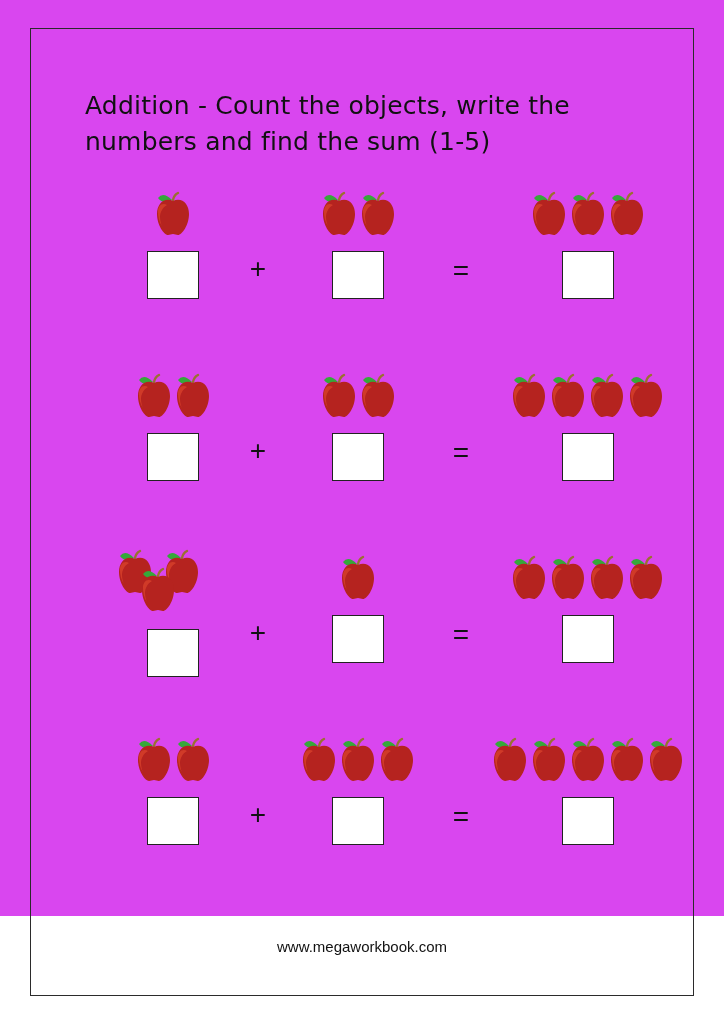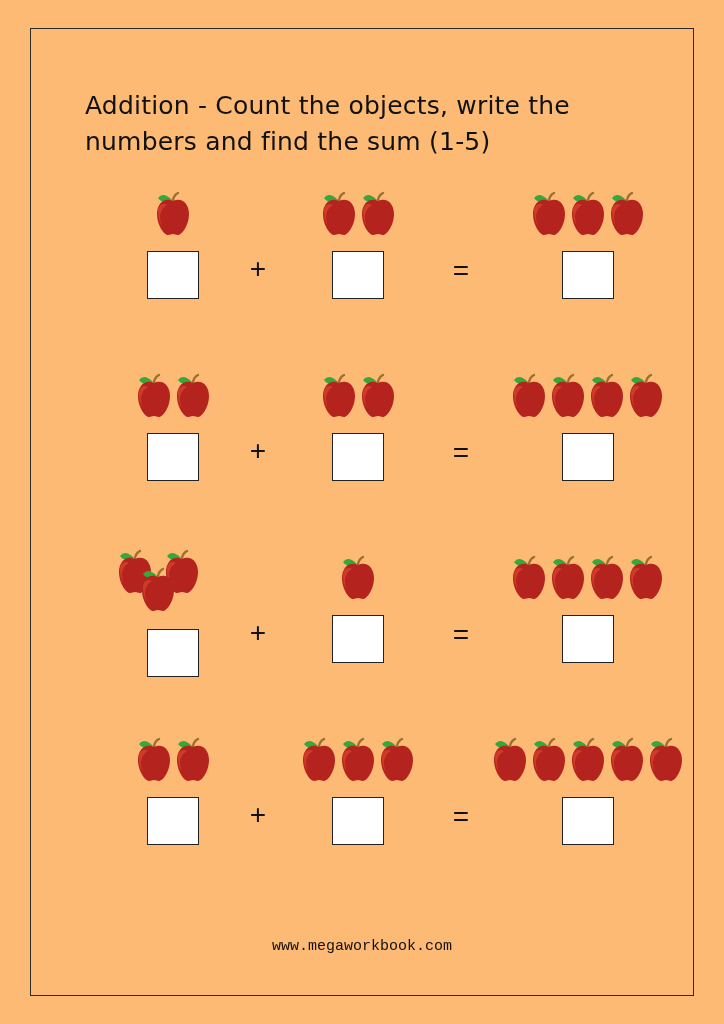--- a/index.html
+++ b/index.html
@@ -9,22 +9,22 @@
   }
   body {
     width: 724px;
     height: 1024px;
     font-family: "DejaVu Sans", sans-serif;
     -webkit-font-smoothing: antialiased;
   }
   .page {
     position: relative;
     width: 724px;
-    height: 1024px;
-    background: #fdba74;
+    height: 916px;
+    background: #d946ef;
     box-sizing: border-box;
   }
   .sheet-border {
     position: absolute;
     left: 30px;
     top: 28px;
     width: 664px;
     height: 968px;
     border: 1px solid #2b2b2b;
     box-sizing: border-box;
@@ -87,21 +87,21 @@
   }
   .apple svg { display: block; }
   .footer {
     position: absolute;
     left: 0;
     right: 0;
     top: 938px;
     text-align: center;
     font-size: 15px;
     color: #111;
-    font-family: Liberation Mono, monospace;
+    font-family: Liberation Sans, sans-serif;
   }
 
   
   .c1 { left: 78px;  width: 130px; }
   .c2 { left: 248px; width: 160px; }
   .c3 { left: 455px; width: 205px; }
 
   .op-plus  { left: 208px; top: 68px; width: 40px; text-align: center; }
   .op-equal { left: 406px; top: 70px; width: 50px; text-align: center; }
 

